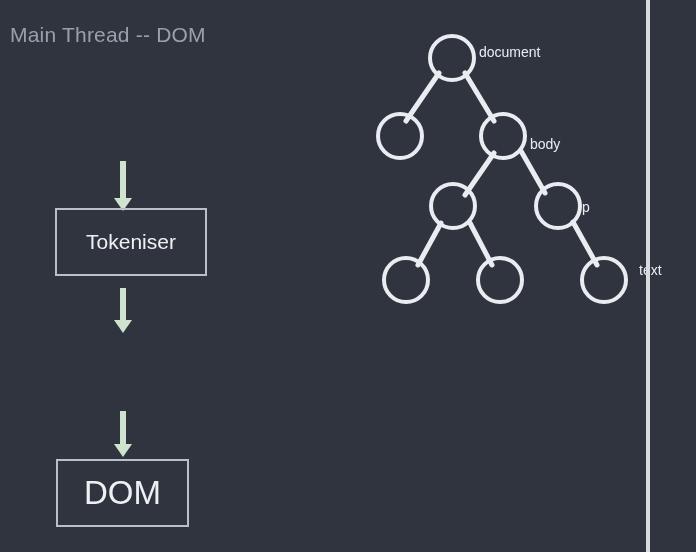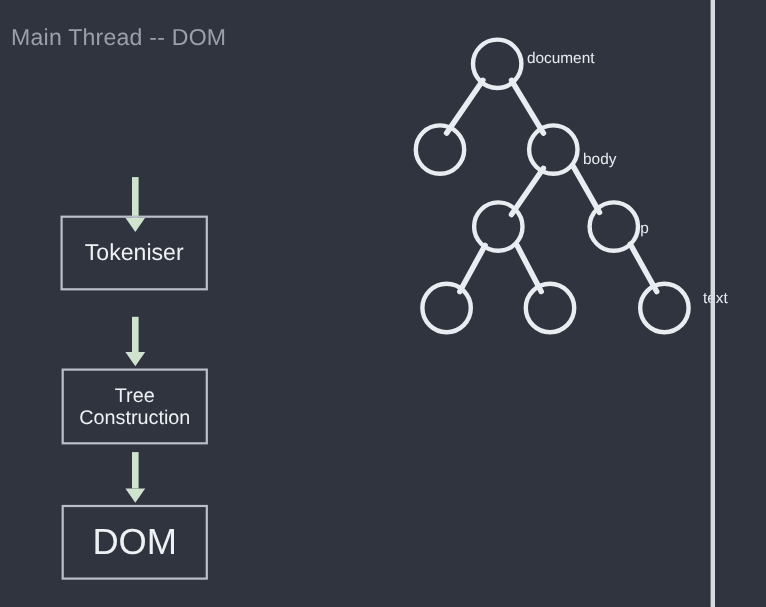--- a/index.html
+++ b/index.html
@@ -61,22 +61,22 @@
     inset: 0;
     border: 2px solid #b9c0c9;
     box-sizing: border-box;
     transform: skewX(-19deg);
   }
   #flow-parallelogram .flow-shape-label {
     font-size: 27px;
   }
   #box-tokeniser {
     left: 55px;
-    top: 196px;
-    width: 134px;
+    top: 208px;
+    width: 152px;
     height: 68px;
   }
   #box-tokeniser .flow-shape-label { font-size: 21px; }
   #box-tree {
     left: 56px;
     top: 335px;
     width: 133px;
     height: 69px;
   }
   #box-tree .flow-shape-label { font-size: 18px; }
@@ -166,26 +166,20 @@
 
   <div id="box-tokeniser" class="flow-box">
     <div class="flow-shape-label">Tokeniser</div>
   </div>
 
   <div id="arrow-2" class="flow-arrow">
     <div class="shaft"></div>
     <div class="head"></div>
   </div>
 
-  <div id="box-tree" class="flow-box">
-    <div class="flow-shape-label">
-      <div>Tree</div>
-      <div>Construction</div>
-    </div>
-  </div>
 
   <div id="arrow-3" class="flow-arrow">
     <div class="shaft"></div>
     <div class="head"></div>
   </div>
 
   <div id="box-dom" class="flow-box">
     <div class="flow-shape-label">DOM</div>
   </div>
 

